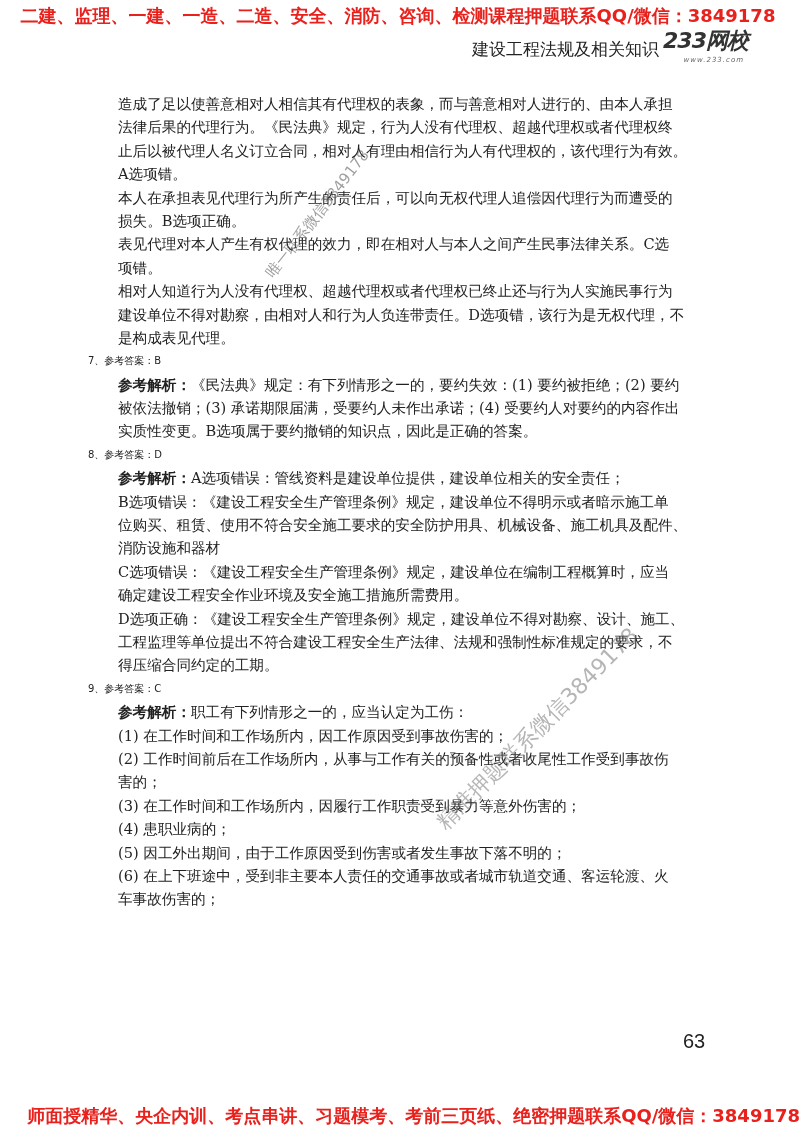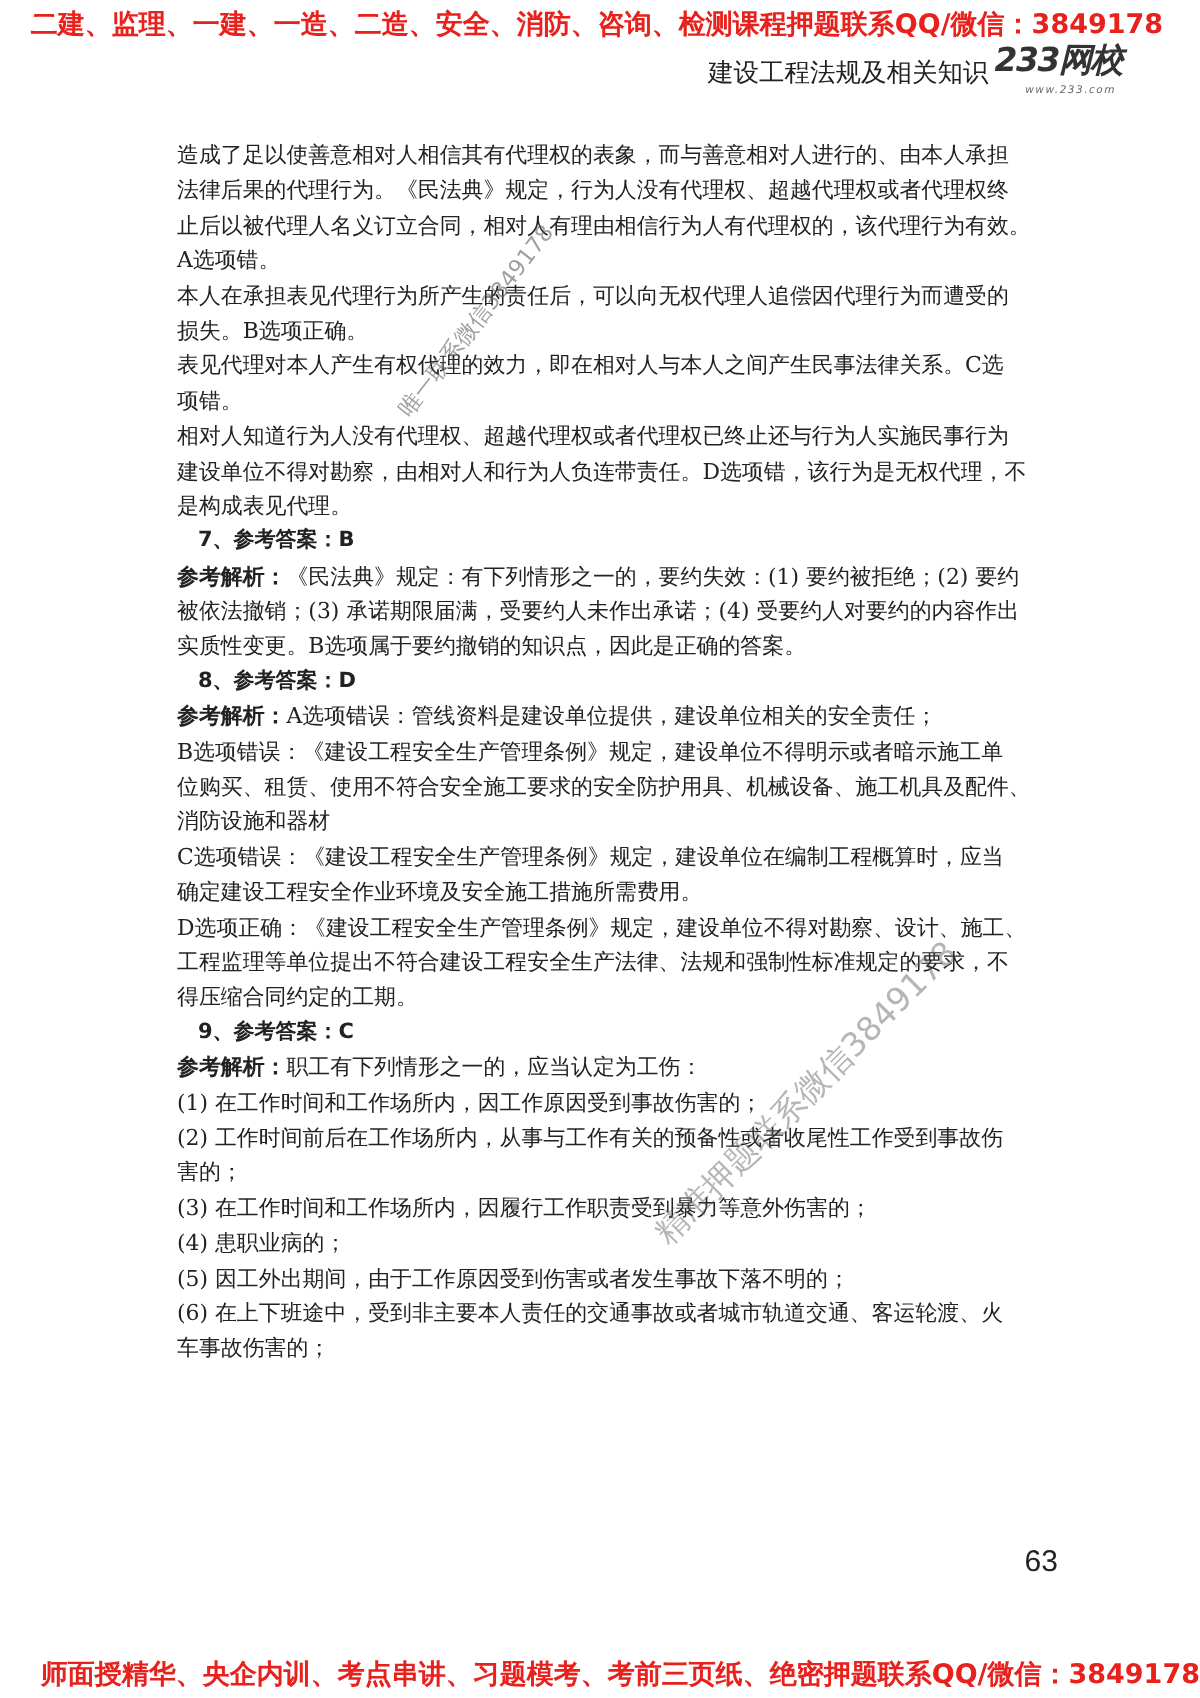--- a/index.html
+++ b/index.html
@@ -32,23 +32,22 @@
     }
     .content {
       position: absolute; top: 92px; left: 88px; width: 640px;
       font-family: "DejaVu Serif", serif; font-size: 14.6px; color: #222;
     }
     .line {
       height: 23.4px; line-height: 23.4px; white-space: nowrap;
     }
     .ind { padding-left: 30px; }
     .q-head {
-      font-family: "DejaVu Sans", sans-serif; font-weight: bold; font-size: 14px;
+      font-family: "DejaVu Sans", sans-serif; font-weight: normal; font-size: 10px;
       padding-left: 0;
-      margin-left: 44px;
     }
     .lbl { font-family: "DejaVu Sans", sans-serif; font-weight: bold; }
     .page-num {
       position: absolute; top: 1030px; left: 683px; font-size: 20px; color: #222;
       font-family: "Liberation Sans", sans-serif;
     }
     .bottom-banner {
       position: absolute; top: 1104px; left: 0; width: 800px; text-align: right;
       color: #e8211d; font-size: 18px; font-weight: bold;
       font-family: "DejaVu Sans", sans-serif;

